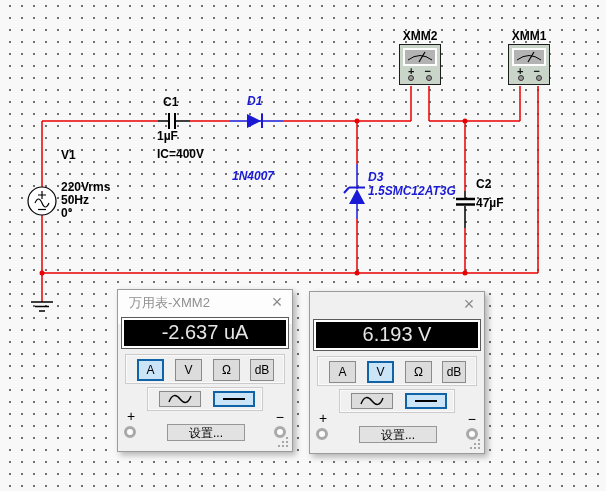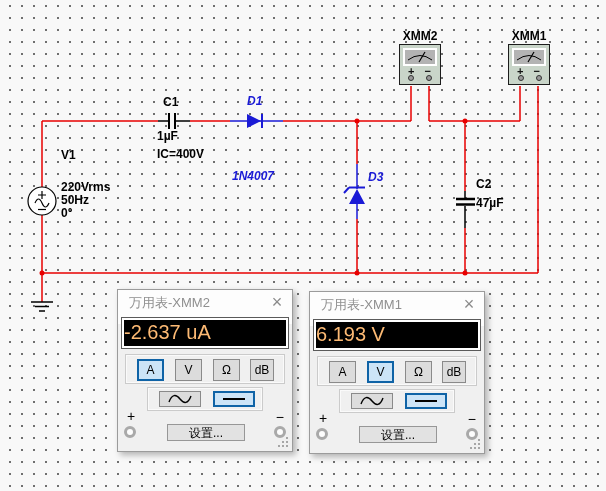--- a/index.html
+++ b/index.html
@@ -22,21 +22,21 @@
   .meter-term{position:absolute;bottom:3px;width:6px;height:6px;background:#9a9a9a;border:1px solid #333;border-radius:50%;}
   
   .mm{position:absolute;width:176px;height:163px;background:#f0f0f0;border:1px solid #9b9b9b;
       box-shadow:3px 3px 6px rgba(0,0,0,.28);z-index:5;font-family:"Liberation Sans",sans-serif;}
   .mm-title{position:absolute;left:0;top:0;width:100%;height:34px;background:#fdfdfd;
       color:#8f8f8f;font-size:13px;line-height:26px;padding-left:11px;}
   .mm-close{position:absolute;right:5px;top:2px;width:20px;height:21px;color:#8a8a8a;
       font-size:18px;line-height:21px;text-align:center;cursor:default;}
   .mm-display{position:absolute;left:3px;top:27px;width:168px;height:32px;background:#fff;border:1px solid #5a5a5a;}
   .mm-screen{position:absolute;left:2px;top:2px;right:2px;bottom:2px;background:#000;
-      color:#fdba74;font-size:20px;line-height:24px;}
+      color:#e5e5e5;font-size:20px;line-height:24px;text-align:center;}
   .mm-group{position:absolute;border:1px solid #cbcbcb;box-shadow:0 0 0 1px #fafafa inset;}
   .g1{left:7px;top:64px;width:160px;height:30px;}
   .g2{left:29px;top:97px;width:116px;height:24px;}
   .mm-btn{position:absolute;top:69px;width:27px;height:22px;background:#dcdcdc;border:1px solid #8a8a8a;
       font-size:12px;color:#000;text-align:center;line-height:20px;padding:0;}
   .mm-btn.sel{background:#cce4f7;border:2px solid #0f63a6;line-height:18px;}
   .b-a{left:19px;} .b-v{left:57px;} .b-o{left:95px;} .b-db{left:132px;width:24px;}
   .mm-wave{position:absolute;top:101px;width:42px;height:16px;background:#dcdcdc;border:1px solid #8a8a8a;
       display:flex;align-items:center;justify-content:center;padding:0;}
   .mm-wave.sel{background:#cce4f7;border:2px solid #0f63a6;}
@@ -129,20 +129,21 @@
   <div class="lbl" style="left:61px;top:148px;">V1</div>
   <div class="lbl" style="left:61px;top:180px;">220Vrms</div>
   <div class="lbl" style="left:61px;top:193px;">50Hz</div>
   <div class="lbl" style="left:61px;top:206px;">0°</div>
   <div class="lbl" style="left:163px;top:95px;">C1</div>
   <div class="lbl" style="left:157px;top:129px;">1µF</div>
   <div class="lbl" style="left:157px;top:147px;">IC=400V</div>
   <div class="lbl blue" style="left:247px;top:94px;">D1</div>
   <div class="lbl blue" style="left:232px;top:129px;margin-top:40px;">1N4007</div>
   <div class="lbl blue" style="left:368px;top:170px;">D3</div>
+  <div class="lbl blue" style="left:368px;top:184px;">1.5SMC12AT3G</div>
   <div class="lbl" style="left:476px;top:177px;">C2</div>
   <div class="lbl" style="left:476px;top:196px;">47µF</div>
 
   <div class="meter-label" style="left:399px;top:29px;">XMM2</div>
   <div class="meter" style="left:399px;top:44px;">
     <div class="meter-screen">
       <svg width="30" height="14" viewBox="0 0 30 14">
           <path d="M3,10 Q15,1 27,10" fill="none" stroke="#000" stroke-width="1"></path>
           <path d="M14,12 L20,2" stroke="#000" stroke-width="1.2"></path>
         </svg>
@@ -189,21 +190,20 @@
     </button>
     <div class="mm-plus">+</div>
     <div class="mm-minus">−</div>
     <div class="mm-term t-l"></div>
     <div class="mm-term t-r"></div>
     <button class="mm-set">设置...</button>
     <div class="mm-grip"></div>
   </div>
 
   <div class="mm" style="left:309px;top:291px;">
-    <div class="mm-title">万用表-XMM1</div>
     <div class="mm-close">×</div>
     <div class="mm-display">
       <div class="mm-screen">6.193 V</div>
     </div>
     <div class="mm-group g1"></div>
     <button class="mm-btn b-a">A</button>
     <button class="mm-btn b-v sel">V</button>
     <button class="mm-btn b-o">Ω</button>
     <button class="mm-btn b-db">dB</button>
     <div class="mm-group g2"></div>

